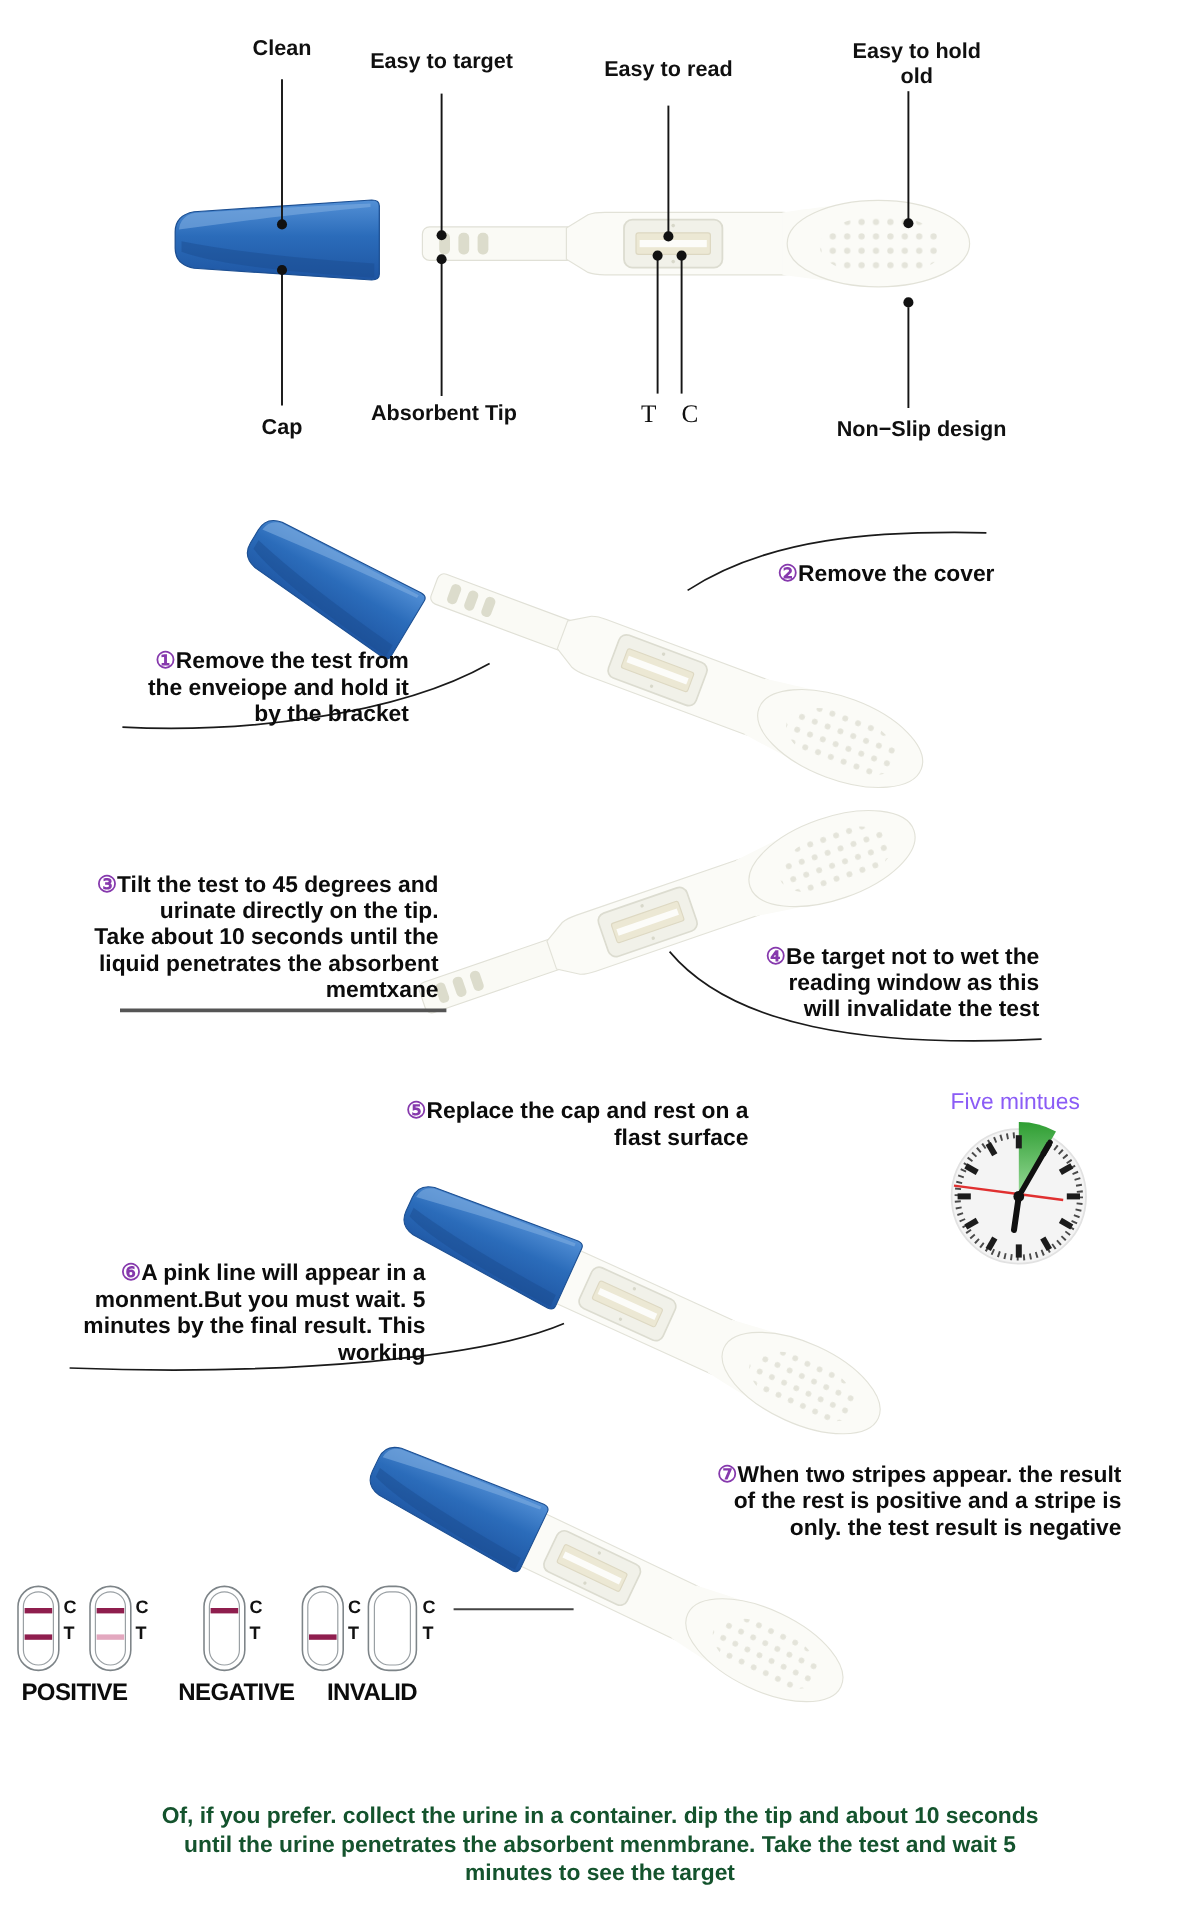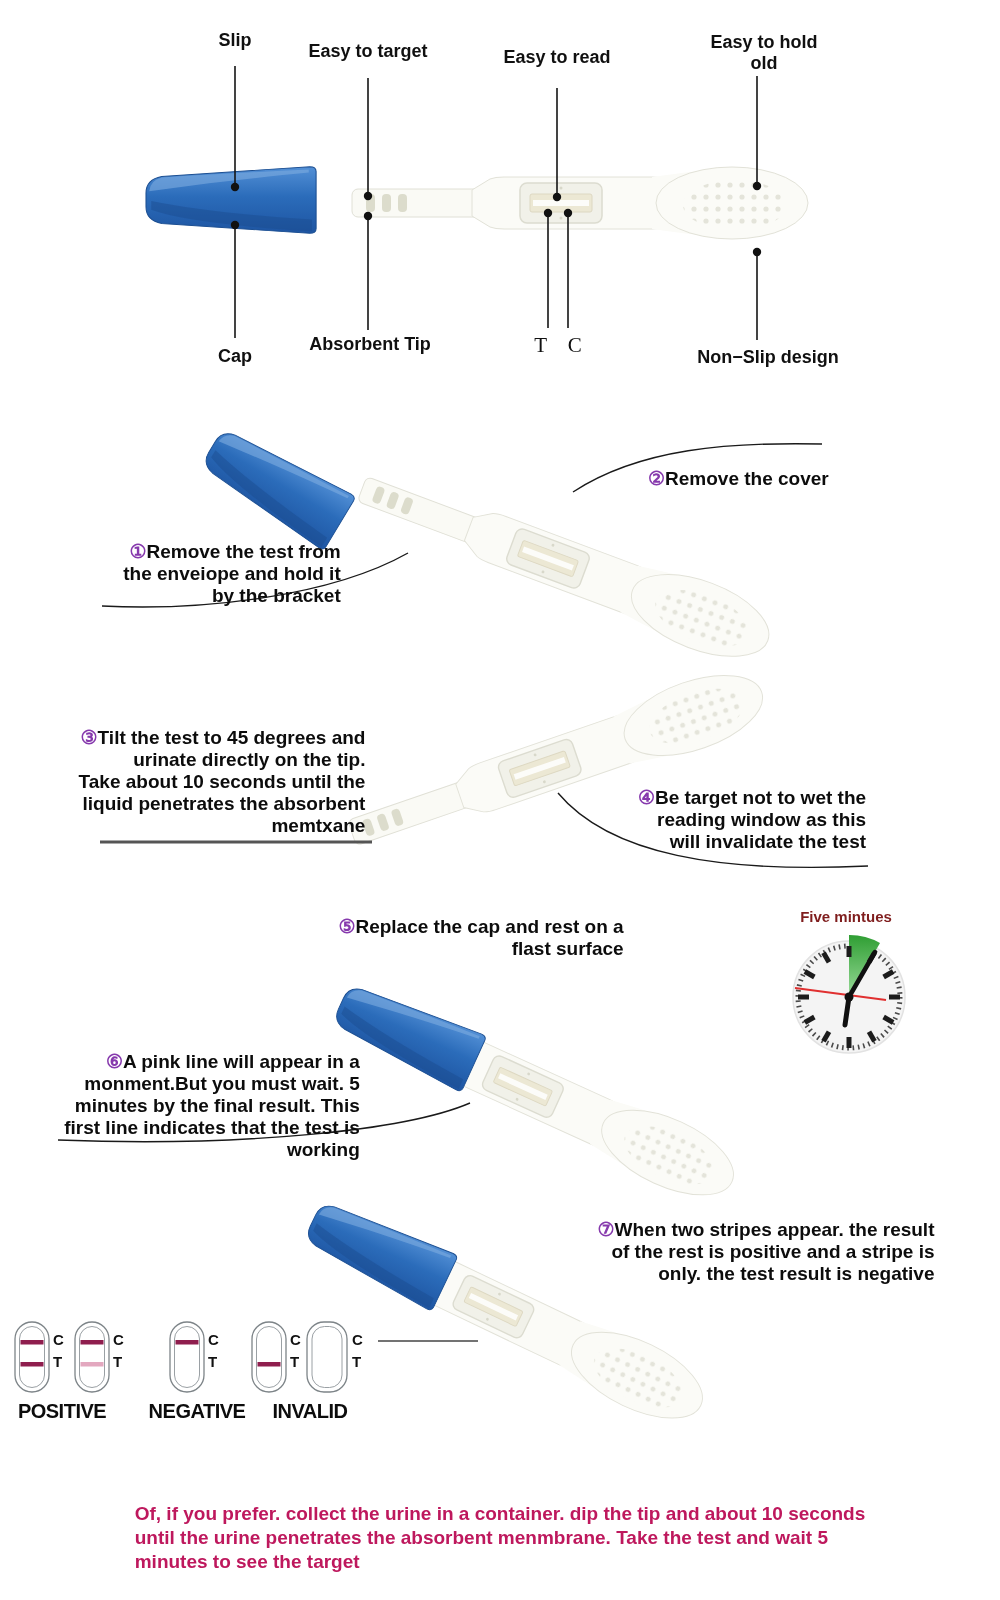--- a/index.html
+++ b/index.html
@@ -8,24 +8,24 @@
   .abs{position:absolute}
   svg.bg{position:absolute;left:0;top:0;z-index:0}
   .txt{z-index:2}
   .lbl{font-weight:700;font-size:18px;color:#101010;white-space:nowrap}
   .ctr{transform:translateX(-50%);text-align:center}
   .step{font-weight:700;font-size:19px;line-height:22px;color:#0c0c0c;text-align:right;transform:translateX(-50%)}
   .step div{white-space:nowrap}
   .step.leftal{transform:none;text-align:right}
   .stepnum{color:#8639ad}
   .serifed{font-family:"Liberation Serif",serif;font-size:21px;font-weight:400;letter-spacing:8px}
-  .timer-lbl{font-weight:700;font-size:15px;color:#7f1d1d;white-space:nowrap}
+  .timer-lbl{font-weight:400;font-size:19px;color:#8b5cf6;white-space:nowrap}
   .result-lbl{font-weight:700;font-size:20px;letter-spacing:-0.5px;color:#0c0c0c;transform:translateX(-50%);white-space:nowrap}
   .ct{font-weight:700;font-size:15px;color:#111;line-height:15px}
-  .footer{color:#be185d;font-weight:700;font-size:19px;line-height:24px;text-align:left;transform:translateX(-50%)}
+  .footer{color:#14532d;font-weight:700;font-size:19px;line-height:24px;text-align:center;transform:translateX(-50%)}
   .footer div{white-space:nowrap}
 </style>
 </head>
 <body>
 
 <svg class="bg" width="1000" height="1600" viewBox="0 0 1000 1600">
   <defs>
     <linearGradient id="capg" x1="0" y1="0" x2="0" y2="1">
       <stop offset="0" stop-color="#5390d6"></stop>
       <stop offset="0.45" stop-color="#2b6cba"></stop>
@@ -183,21 +183,21 @@
 
     <rect x="252" y="1322" width="34" height="70" rx="17" fill="#ffffff" stroke="#7d8488" stroke-width="1.3"></rect>
     <rect x="256.5" y="1326.5" width="25" height="61" rx="12.5" fill="#ffffff" stroke="#9aa0a4" stroke-width="1"></rect>
     <rect x="257.5" y="1362" width="23" height="4.5" fill="#8f1e4e"></rect>
 
     <rect x="307" y="1322" width="40" height="70" rx="17" fill="#ffffff" stroke="#7d8488" stroke-width="1.3"></rect>
     <rect x="312" y="1326.5" width="30" height="61" rx="12.5" fill="#ffffff" stroke="#9aa0a4" stroke-width="1"></rect>
   </g>
 </svg>
 
-<div class="abs txt lbl ctr" style="left:235px;top:30px">Slip</div>
+<div class="abs txt lbl ctr" style="left:235px;top:30px">Clean</div>
 <div class="abs txt lbl ctr" style="left:368px;top:41px">Easy to target</div>
 <div class="abs txt lbl ctr" style="left:557px;top:47px">Easy to read</div>
 <div class="abs txt lbl ctr" style="left:764px;top:32px;line-height:21px">
   <div>Easy to hold</div>
   <div>old</div>
 </div>
 
 <div class="abs txt lbl ctr" style="left:235px;top:346px">Cap</div>
 <div class="abs txt lbl ctr" style="left:370px;top:334px">Absorbent Tip</div>
 <div class="abs txt lbl ctr serifed" style="left:562px;top:333px">T C</div>
@@ -229,21 +229,20 @@
 
 <div class="abs txt step" style="left:481px;top:916px">
   <div><span class="stepnum">⑤</span><span>Replace the cap and rest on a</span></div>
   <div>flast surface</div>
 </div>
 
 <div class="abs txt step" style="left:212px;top:1051px">
   <div><span class="stepnum">⑥</span><span>A pink line will appear in a</span></div>
   <div>monment.But you must wait. 5</div>
   <div>minutes by the final result. This</div>
-  <div>first line indicates that the test is</div>
   <div>working</div>
 </div>
 
 <div class="abs txt step" style="left:766px;top:1219px">
   <div><span class="stepnum">⑦</span><span>When two stripes appear. the result</span></div>
   <div>of the rest is positive and a stripe is</div>
   <div>only. the test result is negative</div>
 </div>
 
 <div class="abs txt timer-lbl ctr" style="left:846px;top:908px">Five mintues</div>

